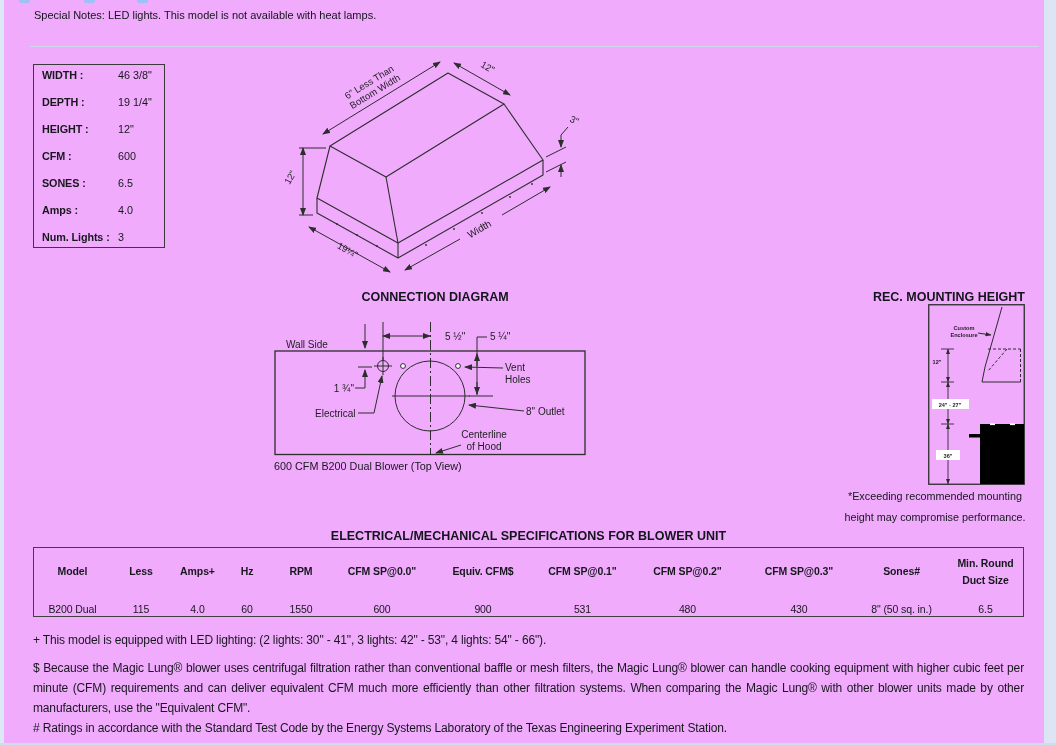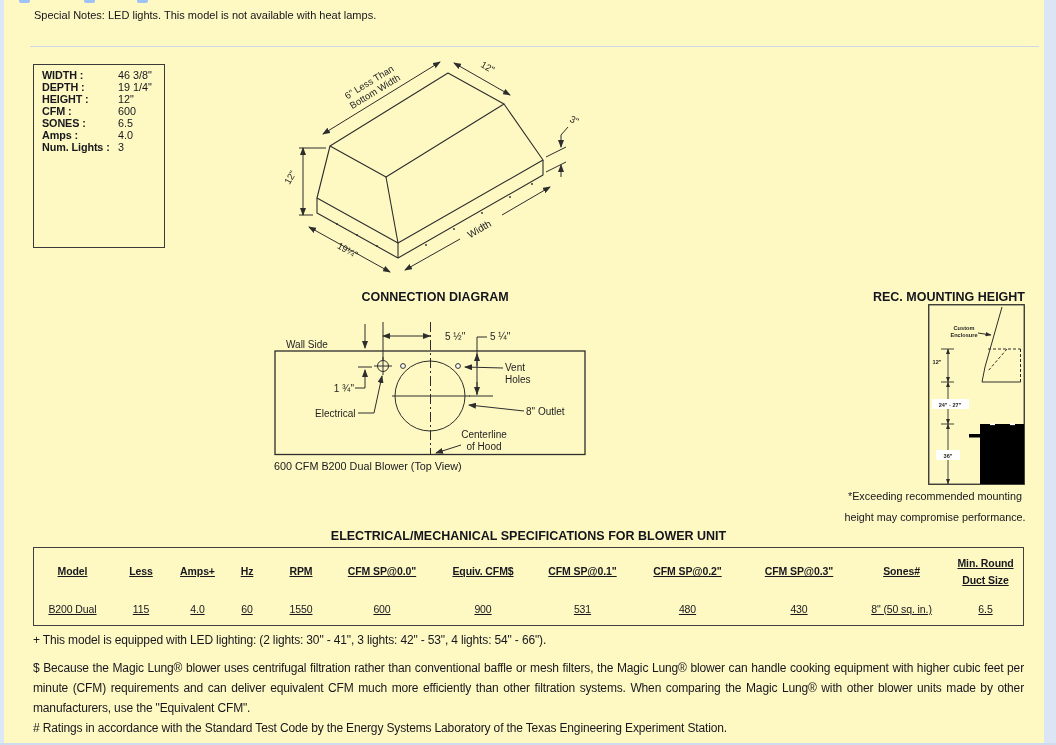--- a/index.html
+++ b/index.html
@@ -1,54 +1,54 @@
 <!DOCTYPE html>
 <html><head>
 <meta charset="utf-8">
 <style>
   * { margin:0; padding:0; box-sizing:border-box; }
   html,body { background:#ffffff; }
   body { font-family:"Liberation Sans","DejaVu Sans",sans-serif; color:#17171d; }
-  .page { position:relative; width:1056px; height:745px; background:#fef9c3; overflow:hidden; }
+  .page { position:relative; width:1056px; height:745px; background:#f0abfc; overflow:hidden; }
 
   .edge-left  { position:absolute; left:0; top:0; width:4px; height:745px; background:#dde8f7; }
   .edge-right { position:absolute; left:1044px; top:0; width:12px; height:745px; background:#dbe5f3; }
   .edge-bottom{ position:absolute; left:0; top:743px; width:1056px; height:2px; background:#cfdcee; }
   .tabmark { position:absolute; top:0; width:11px; height:3px; background:#9dc3f6; border-radius:0 0 2px 2px; }
   .tm1{left:19px;} .tm2{left:84px;} .tm3{left:137px;}
 
   .notes { position:absolute; left:34px; top:9px; font-size:11px; color:#14141a; }
   .hr { position:absolute; left:30px; top:46px; width:1009px; height:1px; background:#ccd8ea; }
 
   .specbox { position:absolute; left:33px; top:64px; width:132px; height:184px;
              border:1.5px solid #3a3a3a; display:flex; flex-direction:column;
-             justify-content:flex-start; padding:4px 8px; }
+             justify-content:space-between; padding:4px 8px; }
   .specrow { display:grid; grid-template-columns:76px 1fr; align-items:baseline; }
   .sl { font-weight:bold; font-size:10.8px; letter-spacing:-0.1px; }
   .sv { font-size:10.8px; }
 
   .diagram-svg { position:absolute; }
   svg text { fill:#1d1d1f; }
 
   .conn-title { position:absolute; left:280px; top:290px; width:310px; text-align:center;
                 font-weight:bold; font-size:12.5px; color:#14141c; }
   .conn-caption { position:absolute; left:274px; top:460px; width:330px; text-align:left;
                   font-size:10.8px; }
 
   .mount-title { position:absolute; left:849px; top:290px; width:176px; text-align:right;
                  font-weight:bold; font-size:12.5px; color:#14141c; }
   .mount-warning { position:absolute; left:843px; top:486px; width:184px; text-align:center;
                    font-size:10.8px; line-height:21px; }
 
   .table-title { position:absolute; left:33px; top:529px; width:991px; text-align:center;
                  font-weight:bold; font-size:12.5px; color:#14141c; }
-  .spec-table { position:absolute; left:33px; top:547px; width:991px; height:79px;
+  .spec-table { position:absolute; left:33px; top:547px; width:991px; height:70px;
                 border:1.5px solid #404040; display:grid;
                 grid-template-columns:77px 60px 53px 46px 62px 100px 102px 97px 113px 110px 95px 73px;
-                grid-template-rows:48px 26px;text-decoration:underline; }
+                grid-template-rows:48px 26px; }
   .th, .td { display:flex; align-items:center; justify-content:center; text-align:center;
              font-size:10.5px; letter-spacing:-0.1px; }
   .th { font-weight:bold; line-height:1.65; padding:0 4px; }
 
   .footnotes { position:absolute; left:33px; top:630px; width:991px; }
   .fn { font-size:12px; line-height:20px; letter-spacing:-0.15px; }
   .fn-justify { text-align:justify;margin-top:8px; }
 </style>
 </head>
 <body>

